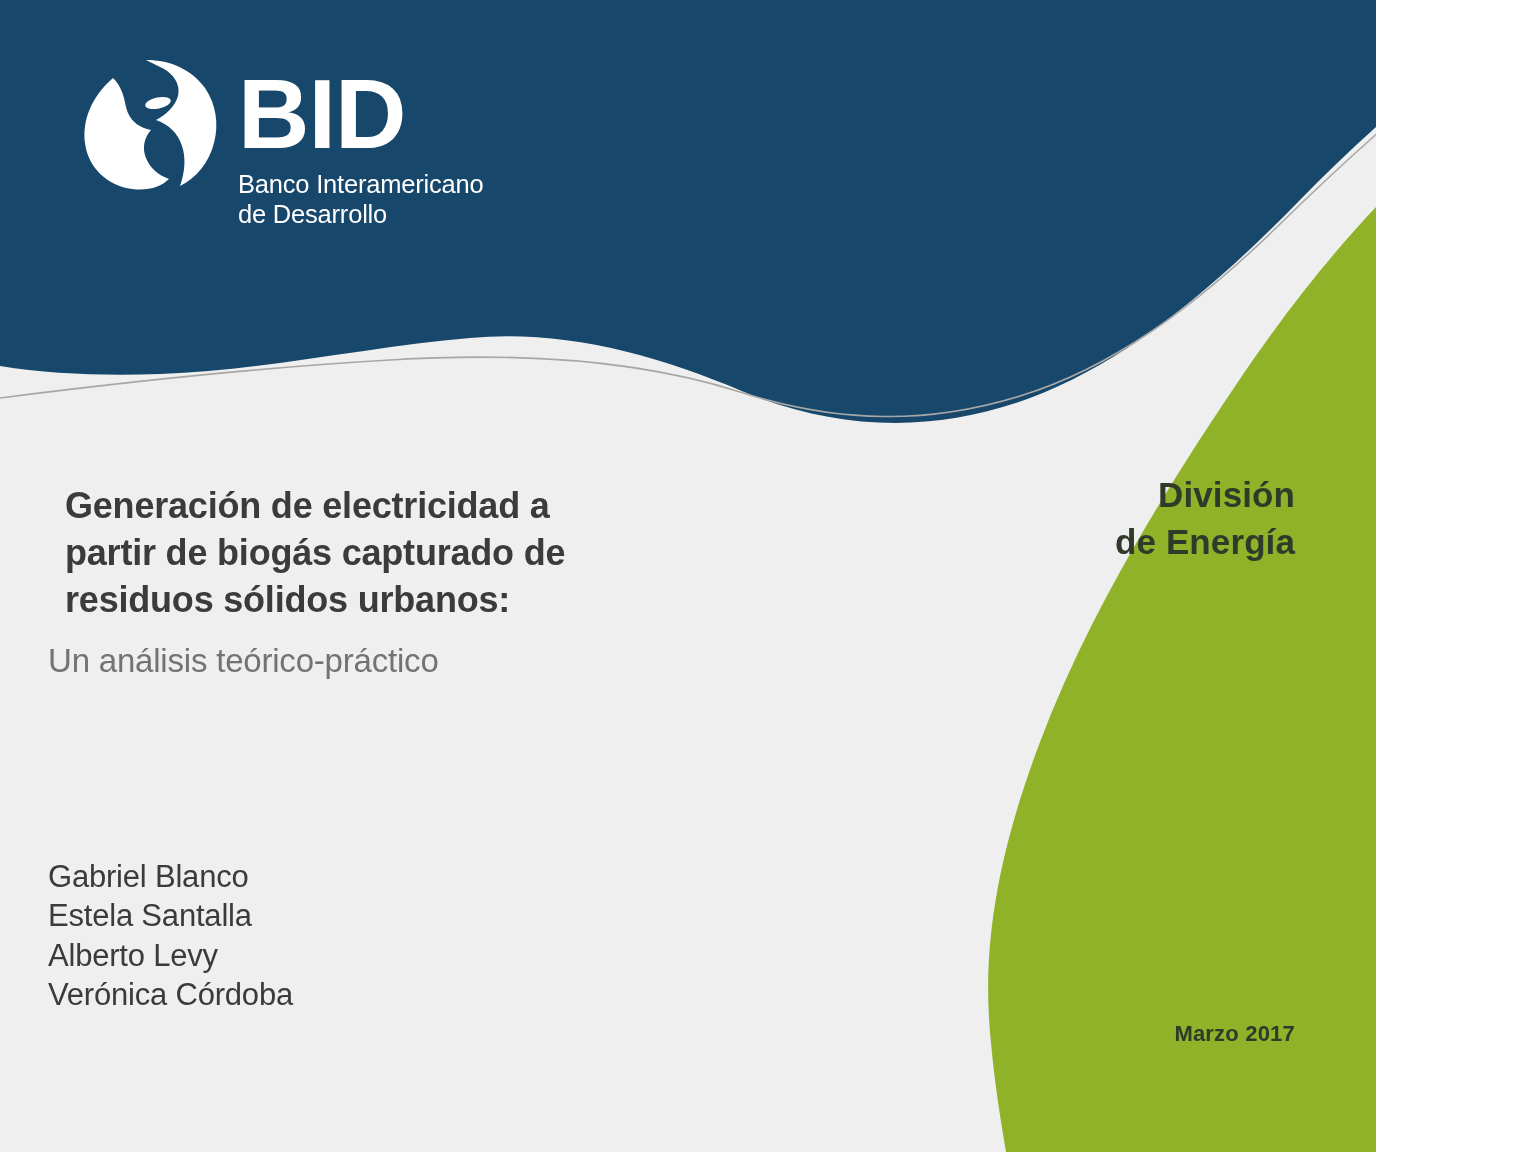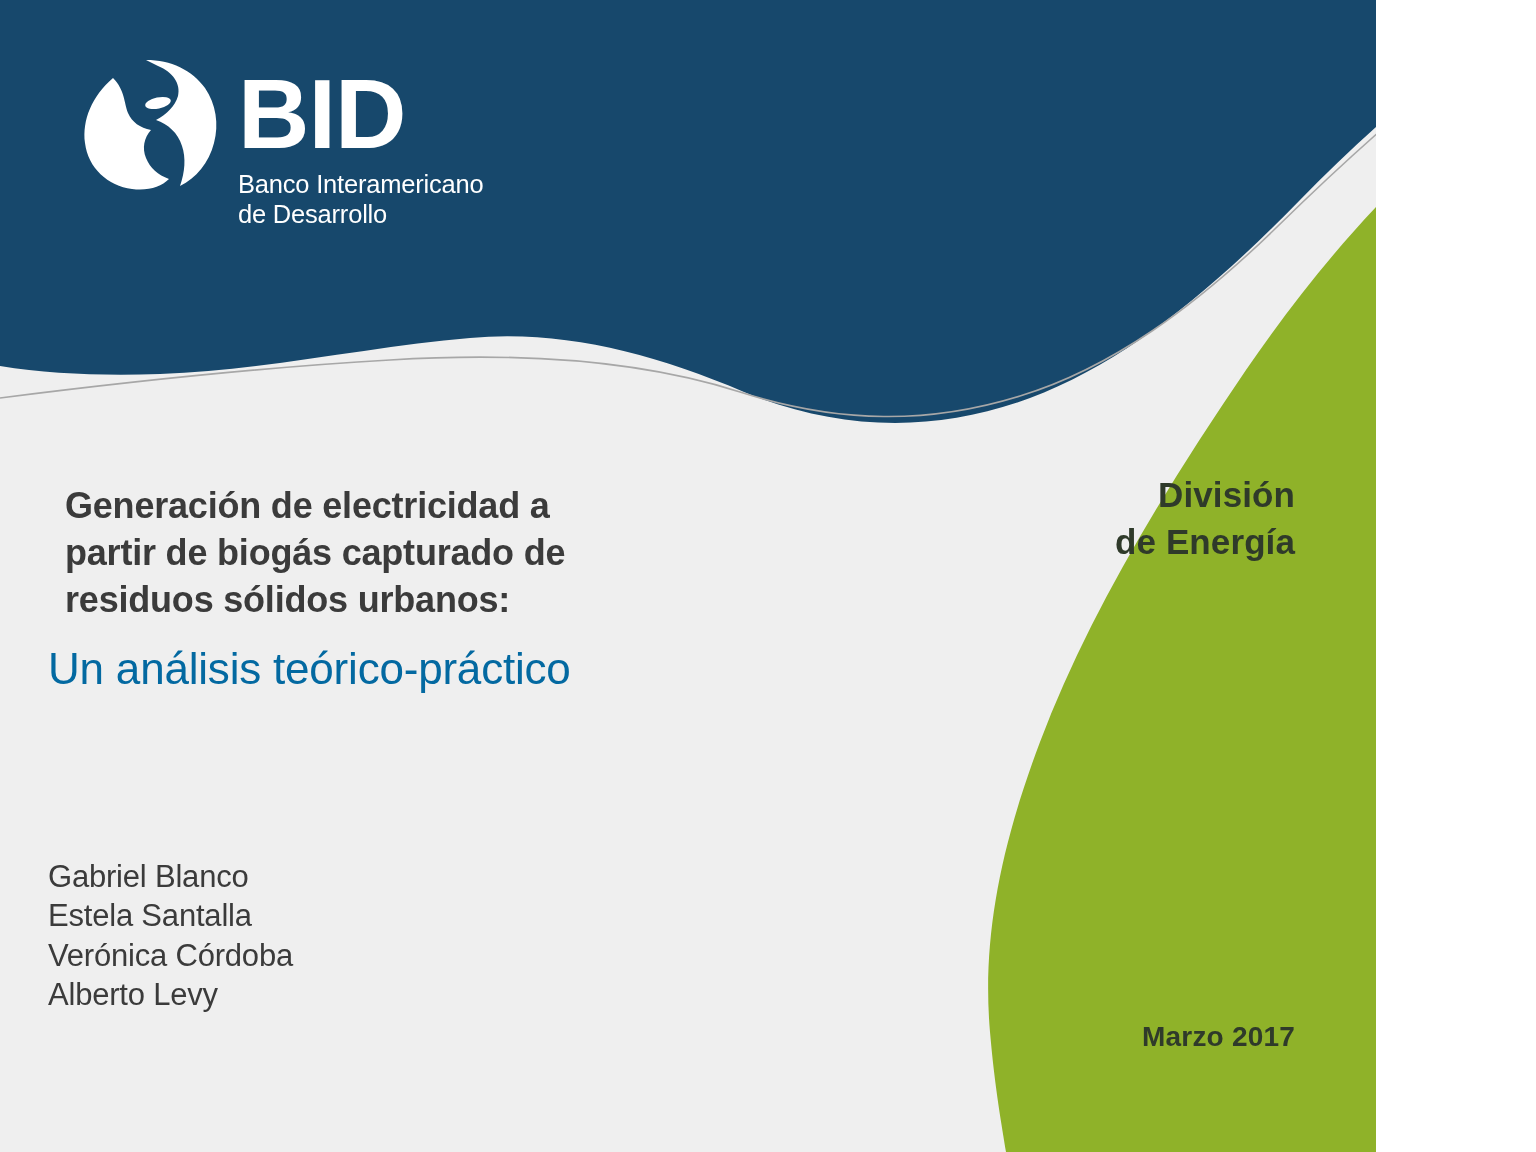--- a/index.html
+++ b/index.html
@@ -75,24 +75,24 @@
   #title-main {
     font-size: 36px;
     font-weight: bold;
     line-height: 1.30;
     color: #3b3b3b;
     margin: 17px;
     letter-spacing: -0.2px;
   }
   #title-main span { display: block; }
   #title-sub {
-    font-size: 44px;
+    font-size: 33px;
     font-weight: normal;
     line-height: 1.30;
-    color: #0369a1;
+    color: #737373;
     margin: 2px 0 0 0;
     letter-spacing: -0.2px;
   }
 
   #authors-block {
     position: absolute;
     left: 48px;
     top: 857px;
     z-index: 4;
   }
@@ -121,21 +121,21 @@
   #notatecnica-block { top: 672px; }
   #notatecnica-block .line {
     font-size: 28px;
     font-weight: normal;
     line-height: 1.33;
     letter-spacing: 0.2px;
     color: #35402d;
   }
   #date-block { top: 1021px; }
   #date-block .line {
-    font-size: 28px;
+    font-size: 22px;
     font-weight: bold;
     letter-spacing: 0.2px;
   }
 </style>
 </head>
 <body>
 
 <div id="page">
 
   <svg id="bg-art" viewBox="0 0 1536 1152" preserveAspectRatio="none" aria-hidden="true">
@@ -209,22 +209,22 @@
       <span>Generación de electricidad a</span>
       <span>partir de biogás capturado de</span>
       <span>residuos sólidos urbanos:</span>
     </h1>
     <p id="title-sub">Un análisis teórico-práctico</p>
   </div>
 
   <div id="authors-block">
     <div class="author-line">Gabriel Blanco</div>
     <div class="author-line">Estela Santalla</div>
+    <div class="author-line">Alberto Levy</div>
     <div class="author-line">Verónica Córdoba</div>
-    <div class="author-line">Alberto Levy</div>
   </div>
 
   <div id="division-block" class="green-text">
     <div class="line">División</div>
     <div class="line">de Energía</div>
   </div>
 
 
   <div id="date-block" class="green-text">
     <div class="line">Marzo 2017</div>

